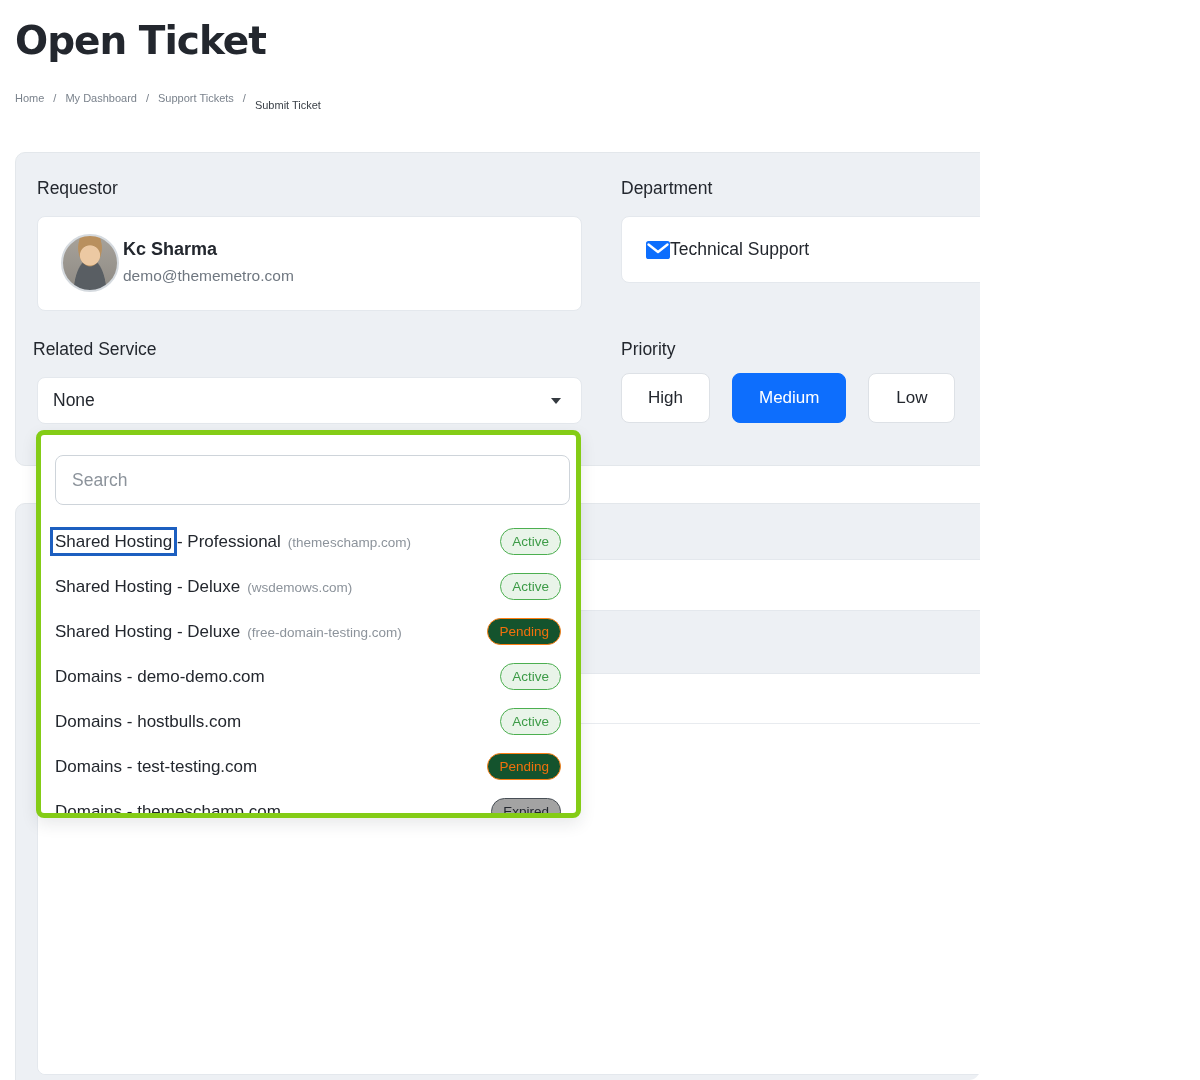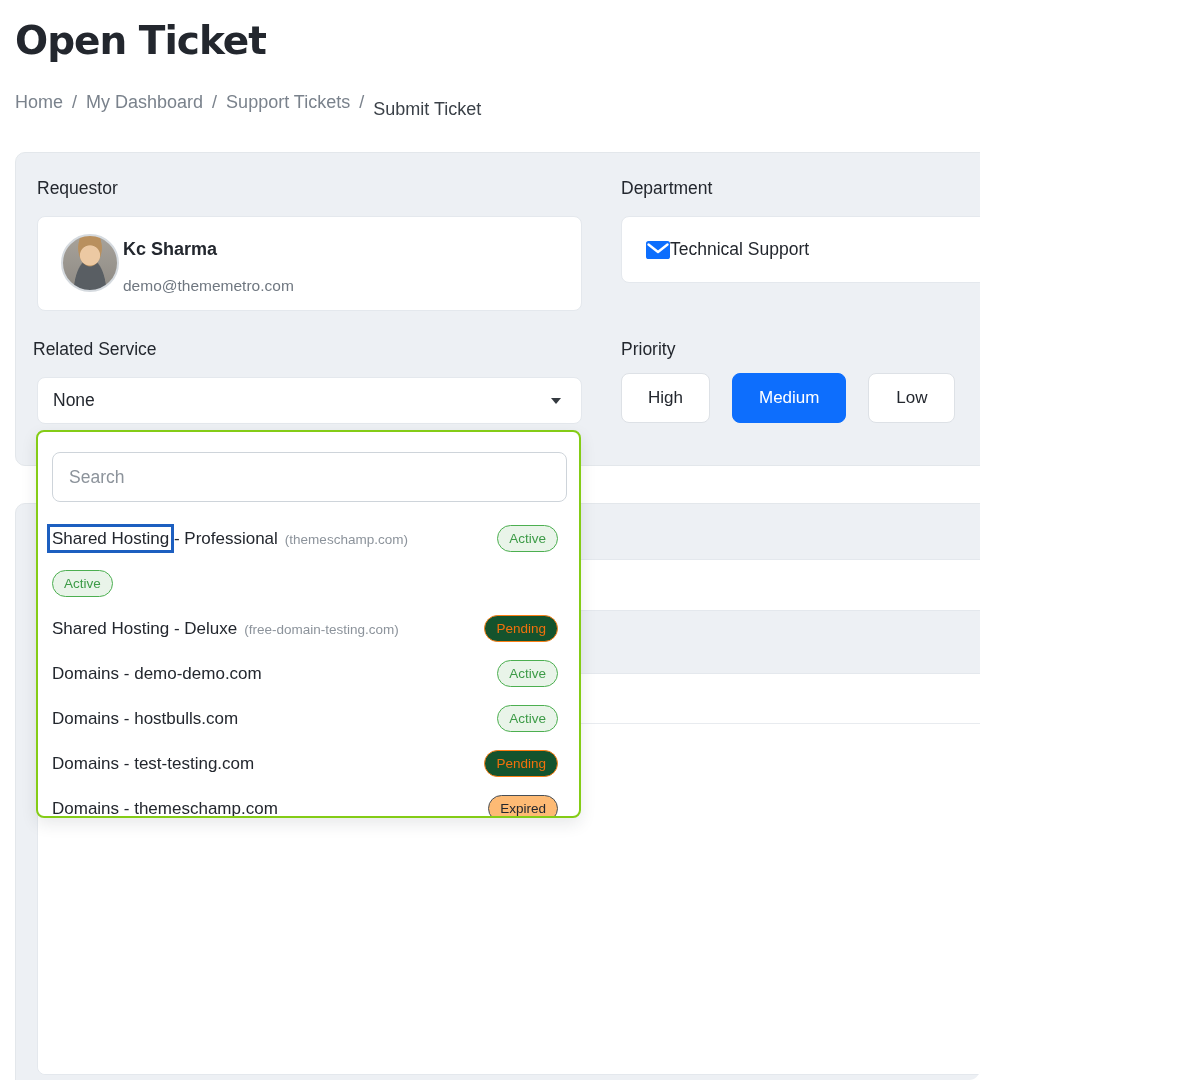--- a/index.html
+++ b/index.html
@@ -4,21 +4,21 @@
 <style>
   html,body{margin:0;padding:0;background:#ffffff;}
   .stage{position:relative;width:980px;height:1080px;overflow:hidden;background:#ffffff;
          font-family:"Liberation Sans","DejaVu Sans",sans-serif;color:#23272e;border-radius:11px;}
 
   
   .page-title{position:absolute;left:15px;top:18px;margin:0;
               font-family:"DejaVu Sans",sans-serif;font-weight:bold;
               font-size:39px;letter-spacing:-1px;color:#23272e;}
   .breadcrumb{position:absolute;left:15px;top:85px;display:flex;gap:9px;
-              font-size:18px;align-items:center;}
+              font-size:11px;align-items:center;}
   .breadcrumb a{color:#7a828c;text-decoration:none;cursor:pointer;}
   .breadcrumb .sep{color:#7a828c;}
   .breadcrumb .current{color:#3b4148;margin-top:14px;}
 
   
   .card{position:absolute;left:15px;width:1170px;background:#edf0f4;
         border:1px solid #e3e7eb;border-radius:10px;box-sizing:border-box;}
   .card-top{top:152px;height:314px;}
   .card-bottom{top:503px;height:600px;}
 
@@ -30,21 +30,21 @@
   
   .requestor-box{left:21px;top:63px;width:545px;height:95px;}
   .avatar{position:absolute;left:23px;top:17px;width:58px;height:58px;border-radius:50%;
           border:2px solid #d5dadf;box-sizing:border-box;
           background:
             radial-gradient(circle at 50% 36%, #ecc9a3 0 22%, rgba(0,0,0,0) 24%),
             radial-gradient(ellipse at 50% 22%, #b9905e 0 30%, rgba(0,0,0,0) 32%),
             radial-gradient(ellipse at 50% 108%, #595e63 0 42%, rgba(0,0,0,0) 44%),
             linear-gradient(#a7a29a,#8e8a84);}
   .req-name{position:absolute;left:85px;top:22px;font-size:18px;color:#23272e;font-weight:bold;}
-  .req-email{position:absolute;left:85px;top:60px;font-size:15.5px;color:#6f7780;}
+  .req-email{position:absolute;left:85px;top:50px;font-size:15.5px;color:#6f7780;}
 
   
   .select{display:flex;align-items:center;cursor:pointer;}
   .dept-select{left:605px;top:63px;width:545px;height:67px;padding:0 22px 0 24px;}
   .svc-select{left:21px;top:224px;width:545px;height:47px;padding:0 20px 0 15px;}
   .select-text{font-size:17.5px;color:#23272e;}
   .dept-select .select-text{margin-left:0;}
   .caret{margin-left:auto;width:0;height:0;border-left:5.5px solid transparent;
          border-right:5.5px solid transparent;border-top:6.5px solid #343a40;}
 
@@ -64,39 +64,39 @@
   .editor{position:absolute;left:21px;top:169px;width:1128px;height:402px;
           background:#ffffff;border:1px solid #e4e8ed;border-radius:8px;
           box-sizing:border-box;display:flex;flex-direction:column;}
   .editor-header{height:49px;border-bottom:1px solid #e8ebef;display:flex;
                  align-items:center;justify-content:flex-end;padding:0 16px;flex:0 0 auto;}
   .editor-body{flex:1;position:relative;border-radius:0 0 8px 8px;background:#ffffff;}
   .resize-handle{position:absolute;right:3px;bottom:3px;cursor:nwse-resize;}
 
   
   .dropdown-panel{position:absolute;left:36px;top:430px;width:545px;height:388px;
-                  background:#ffffff;border:2px solid #84cc16;border-radius:8px;
+                  background:#ffffff;border:5px solid #84cc16;border-radius:8px;
                   box-shadow:0 6px 16px rgba(33,40,50,.10);box-sizing:border-box;
                   overflow:hidden;z-index:20;}
   .search-input{position:absolute;left:14px;top:20px;width:515px;height:50px;
                 border:1px solid #ced4da;border-radius:8px;box-sizing:border-box;
                 padding:0 16px;font-size:17.5px;color:#23272e;font-family:inherit;outline:none;}
   .search-input::placeholder{color:#8c939b;opacity:1;}
   .svc-list{position:absolute;left:0;right:0;top:84px;}
   .svc-row{height:45px;display:flex;align-items:center;justify-content:space-between;
-           padding:0 21px 0 14px;cursor:pointer;}
+           padding:0 15px 0 14px;cursor:pointer;}
   .svc-name{font-size:17px;color:#23272e;white-space:nowrap;}
   .svc-domain{font-size:13.5px;color:#8c939b;margin-left:7px;}
   .svc-domain:empty{display:none;margin-left:0;}
   .hl{outline:3px solid #1d5fc0;outline-offset:2px;}
   .badge{font-size:13.5px;line-height:1;padding:6px 11px;border-radius:999px;
          border:1px solid;white-space:nowrap;flex:0 0 auto;}
   .b-active{background:#e9f4e9;border-color:#4caf50;color:#3d9b47;}
   .b-pending{background:#14532d;border-color:#fd7e14;color:#f2700c;}
-  .b-expired{background:#fdba74;border-color:#484f56;color:#23272e;}
+  .b-expired{background:#a3a3a3;border-color:#484f56;color:#23272e;}
 </style>
 </head>
 <body>
 
 <div class="stage">
 
   <h1 class="page-title">Open Ticket</h1>
 
   <nav class="breadcrumb">
     <a>Home</a>
@@ -173,20 +173,21 @@
   <div class="dropdown-panel">
     <input class="search-input" type="text" placeholder="Search" style="">
     <div class="svc-list">
 
       <div class="svc-row">
         <span class="svc-name"><span class="hl">Shared Hosting</span><span> - Professional</span><span class="svc-domain">(themeschamp.com)</span></span>
         <span class="badge b-active">Active</span>
       </div>
 
       <div class="svc-row">
+        <span class="svc-name"><span>Shared Hosting - Deluxe</span><span class="svc-domain">(wsdemows.com)</span></span>
         <span class="badge b-active">Active</span>
       </div>
 
       <div class="svc-row">
         <span class="svc-name"><span>Shared Hosting - Deluxe</span><span class="svc-domain">(free-domain-testing.com)</span></span>
         <span class="badge b-pending">Pending</span>
       </div>
 
       <div class="svc-row">
         <span class="svc-name"><span>Domains - demo-demo.com</span></span>

